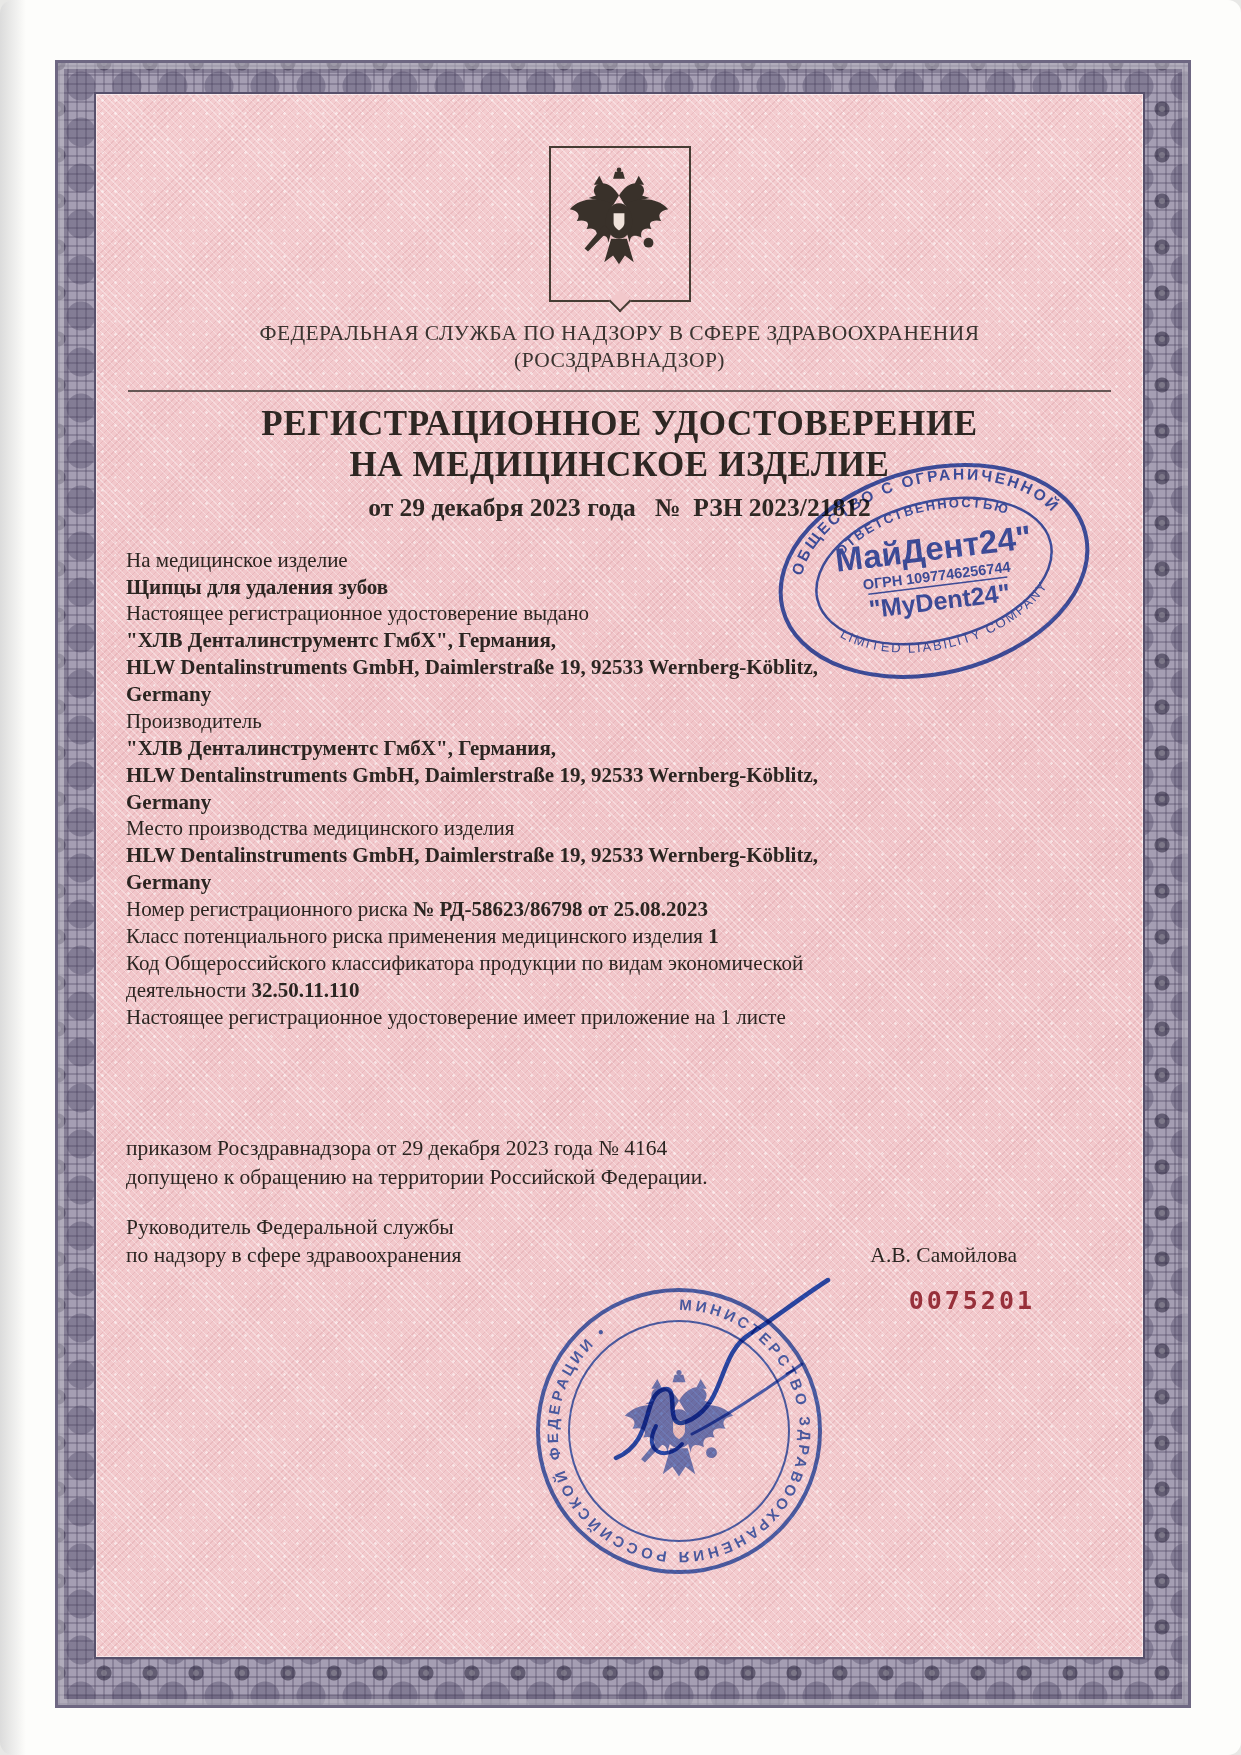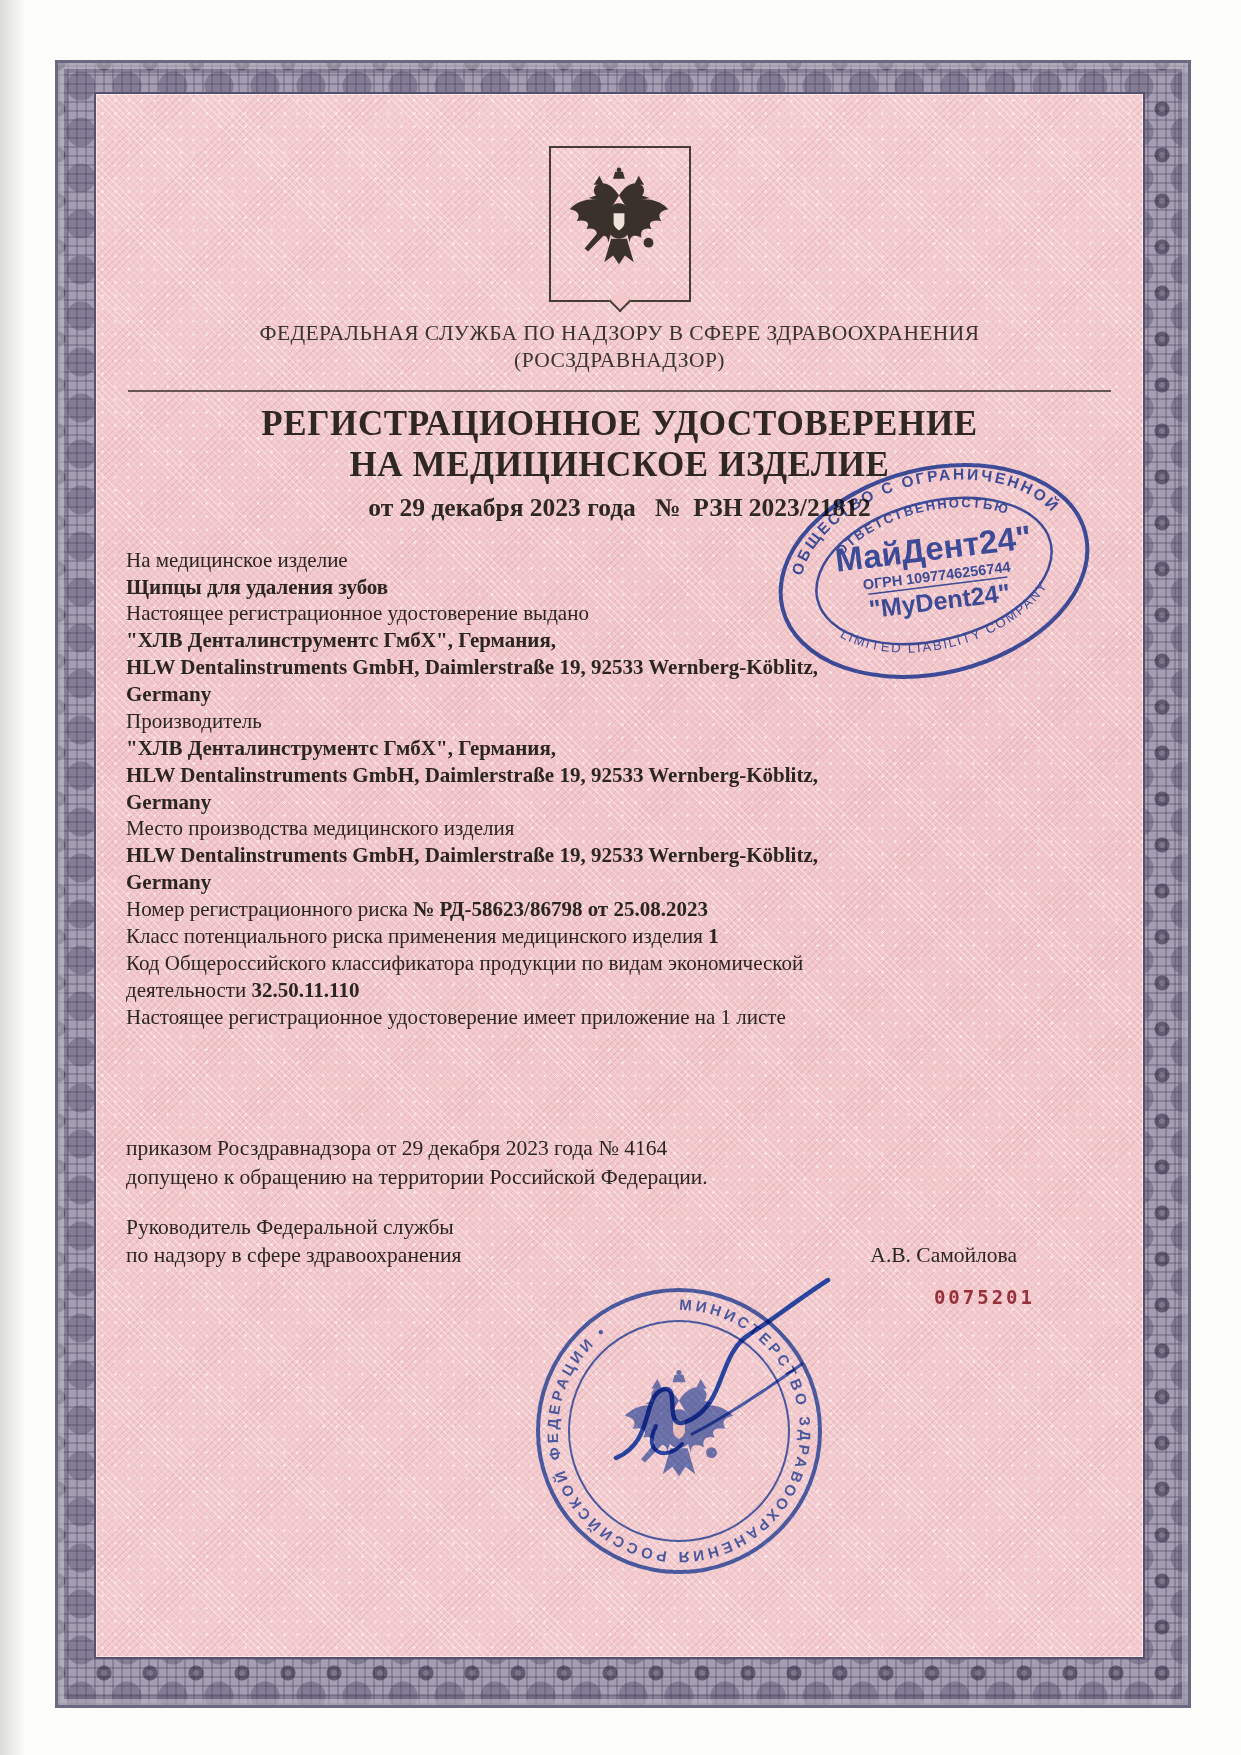--- a/index.html
+++ b/index.html
@@ -1,19 +1,20 @@
 <!DOCTYPE html>
 <html><head>
 <meta charset="utf-8">
 <style>
   html,body{margin:0;padding:0;background:#e8e8e6;}
   .scan-page{
     position:relative;width:1241px;height:1755px;margin:0 auto;
     background:#fdfdfb;overflow:hidden;
     font-family:"Liberation Serif",serif;
+    border-radius:13px;
   }
   .scan-page::before{ 
     content:"";position:absolute;left:0;top:0;bottom:0;width:26px;
     background:linear-gradient(90deg,rgba(120,120,125,.25),rgba(120,120,125,0));
     z-index:5;pointer-events:none;
   }
   
   .frame{
     position:absolute;left:55px;top:60px;width:1130px;height:1642px;
     background-color:#a59eb3;
@@ -60,21 +61,21 @@
   .date-line{margin-top:7px;text-align:center;font-size:25.5px;font-weight:700;color:#2e2824;white-space:pre;}
   .block{font-size:21px;line-height:1.28;}
   .block .lbl{font-weight:400;}
   .block .val, .bold{font-weight:700;}
   .mt-sm{margin-top:24px;}
   .order-block{margin-top:104px;font-size:21.5px;line-height:1.35;}
   .signer-row{display:flex;justify-content:space-between;align-items:flex-end;margin-top:22px;font-size:21.5px;font-weight:400;line-height:1.3;}
   .signer-name{margin-right:96px;}
   .serial{
     text-align:right;margin:16px 78px 0 0;
-    font-family:"DejaVu Sans Mono",monospace;font-size:19px;font-weight:700;
+    font-family:"DejaVu Sans Mono",monospace;font-size:25px;font-weight:700;
     letter-spacing:3px;color:#97303a;
   }
   
   .stamp{position:absolute;mix-blend-mode:multiply;pointer-events:none;}
   .stamp-oval{left:748px;top:428px;width:372px;height:286px;opacity:.92;}
   .stamp-round{left:528px;top:1280px;width:302px;height:302px;opacity:.85;}
   .signature-svg{position:absolute;left:596px;top:1266px;width:250px;height:215px;mix-blend-mode:multiply;pointer-events:none;}
   .stamp text{font-family:"Liberation Sans",sans-serif;}
 </style>
 </head>

